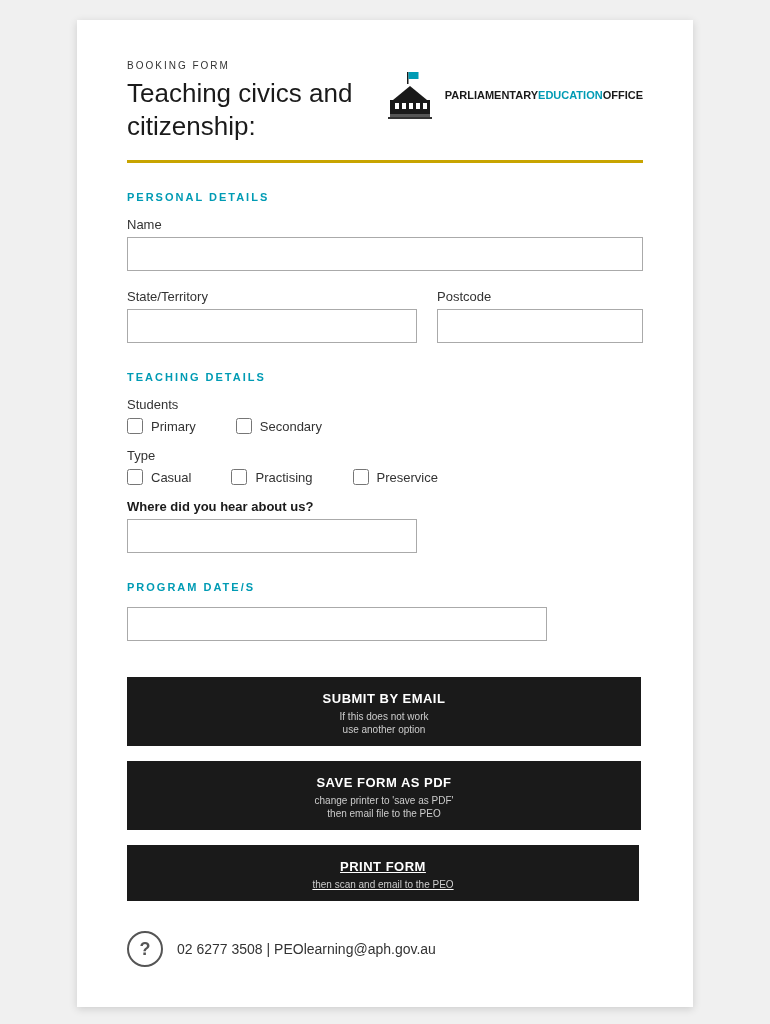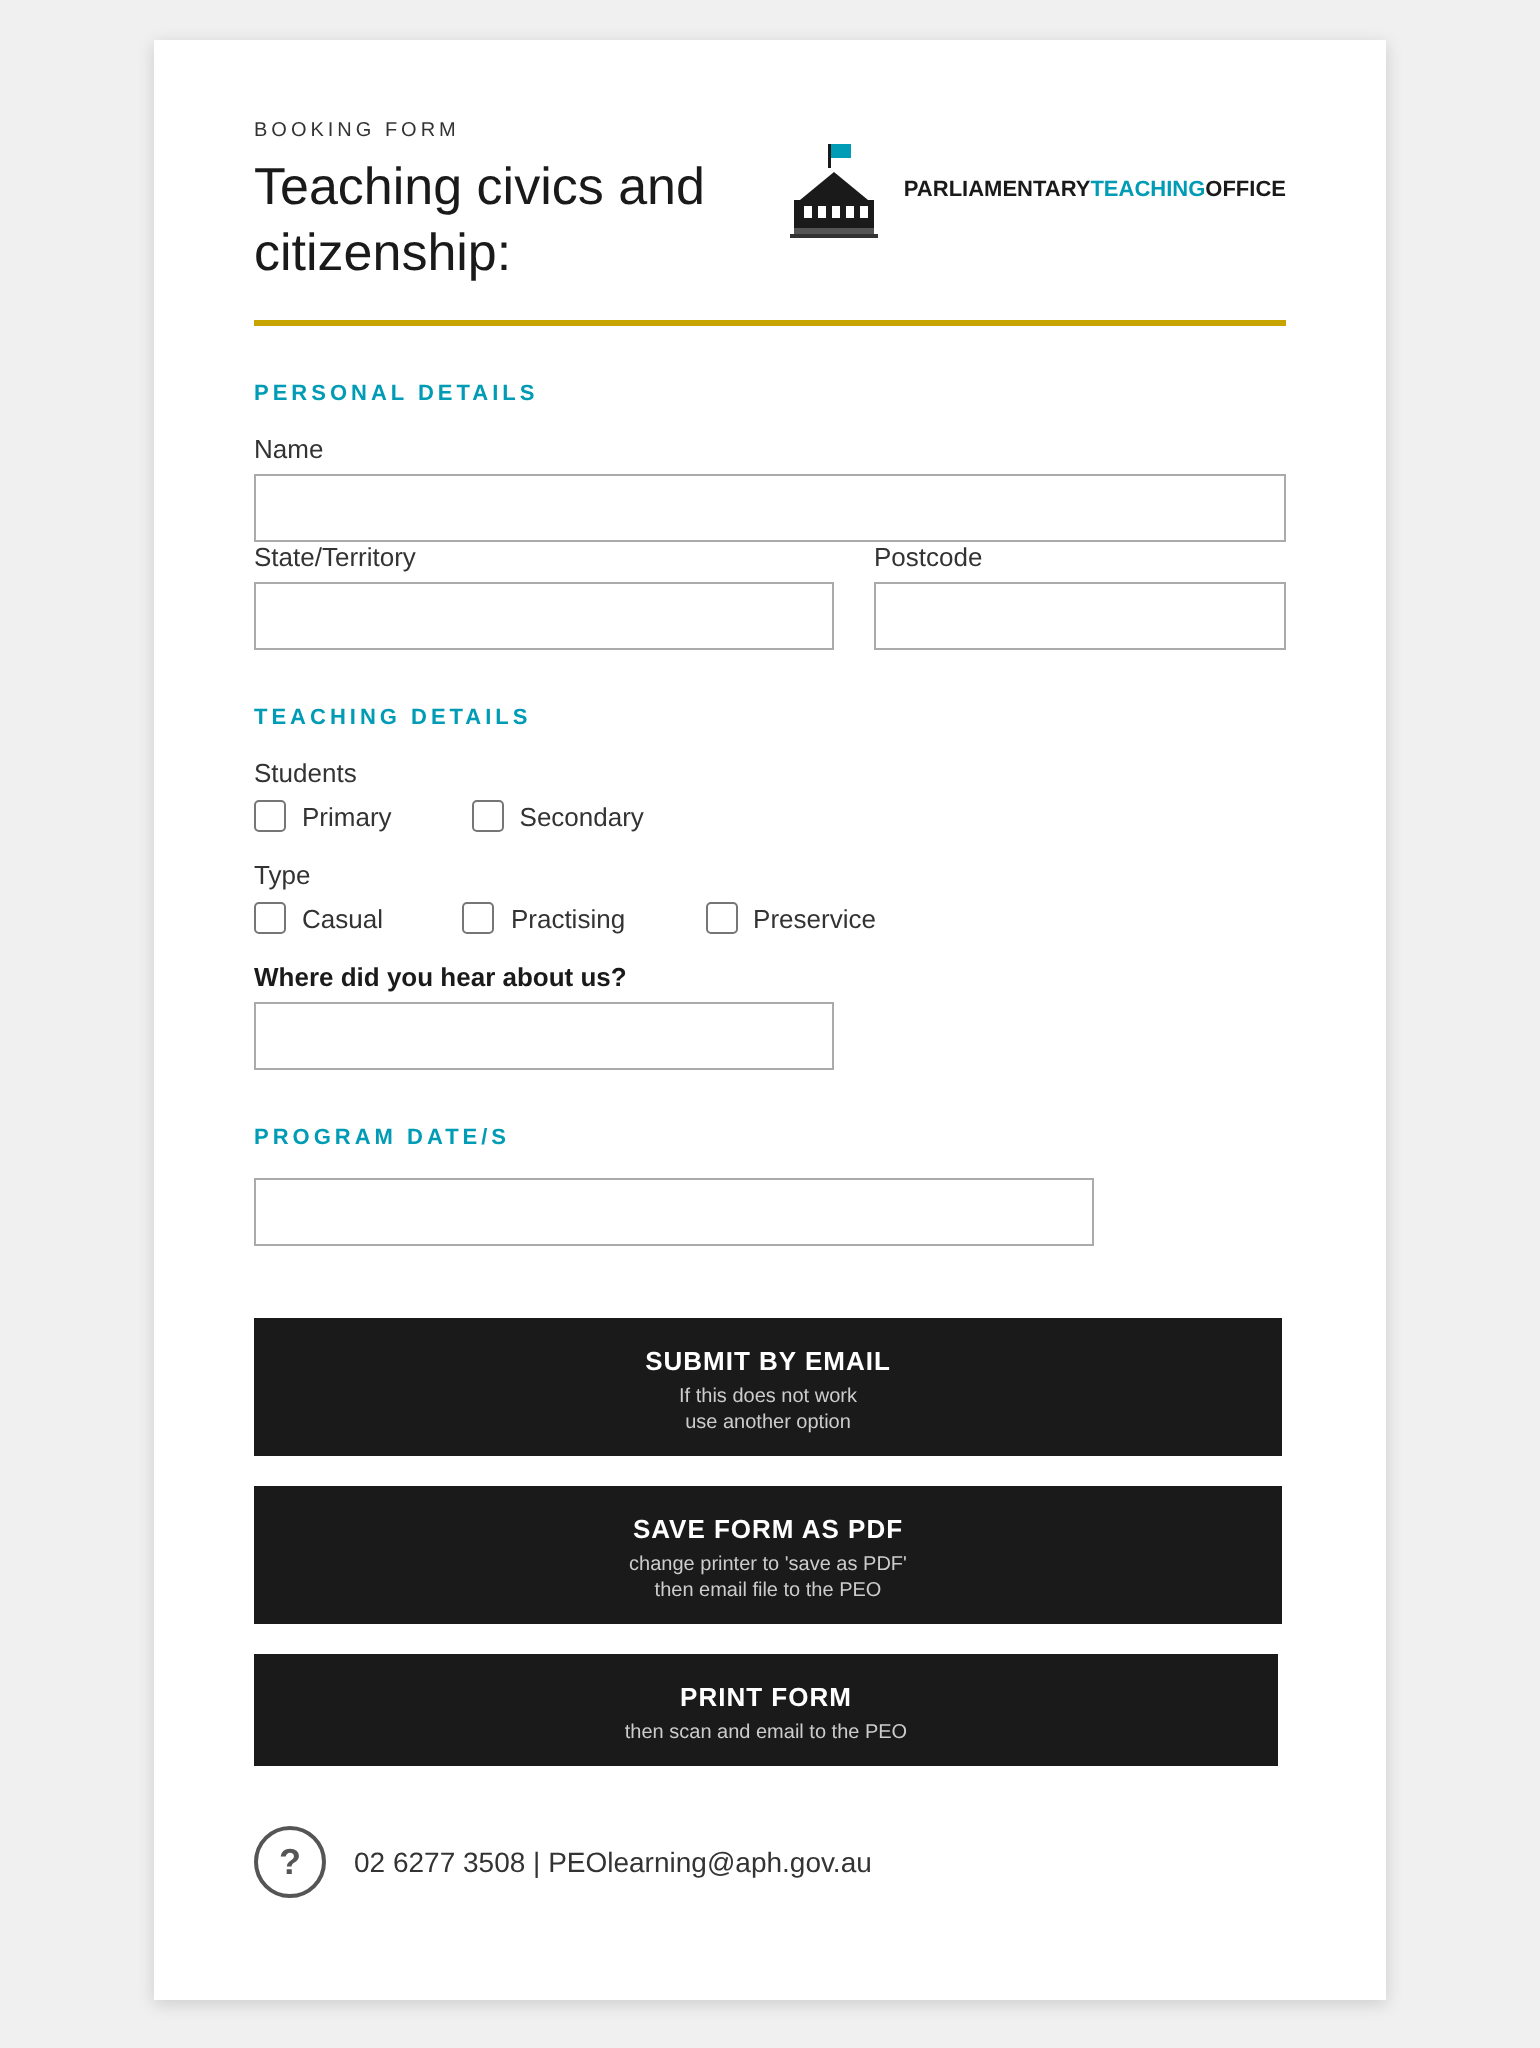--- a/index.html
+++ b/index.html
@@ -113,20 +113,21 @@
       height: 34px;
       border: 1px solid #aaa;
       background: #fff;
       padding: 4px 8px;
       font-size: 13px;
       outline: none;
     }
 
     
     .field-group {
+      margin-bottom: 18px;
     }
 
     .field-row {
       display: flex;
       gap: 20px;
       margin-bottom: 18px;
     }
 
     .field-row .field-group {
       flex: 1;
@@ -214,20 +215,21 @@
       color: #fff;
       border: none;
       padding: 14px 10px 10px 10px;
       cursor: pointer;
       text-align: center;
       margin-right: 2px;
     }
 
     .action-btn:last-child {
       margin-right: 4px;
+      text-decoration: underline;
     }
 
     .btn-title {
       font-size: 13px;
       font-weight: bold;
       text-transform: uppercase;
       letter-spacing: 0.5px;
       display: block;
       margin-bottom: 4px;
     }
@@ -293,21 +295,21 @@
         <rect x="17" y="33" width="4" height="6" fill="#fff"></rect>
         <rect x="24" y="33" width="4" height="6" fill="#fff"></rect>
         <rect x="31" y="33" width="4" height="6" fill="#fff"></rect>
         <rect x="38" y="33" width="4" height="6" fill="#fff"></rect>
 
         <rect x="5" y="44" width="40" height="3" fill="#555"></rect>
         <rect x="3" y="47" width="44" height="2" fill="#333"></rect>
       </svg>
       <div class="logo-text">
         <span>PARLIAMENTARY</span>
-        <span class="education">TEACHING</span>
+        <span class="education">EDUCATION</span>
         <span>OFFICE</span>
       </div>
     </div>
   </div>
 
   <div class="gold-divider"></div>
 
   <div>
     <div class="section-heading">PERSONAL DETAILS</div>
 

